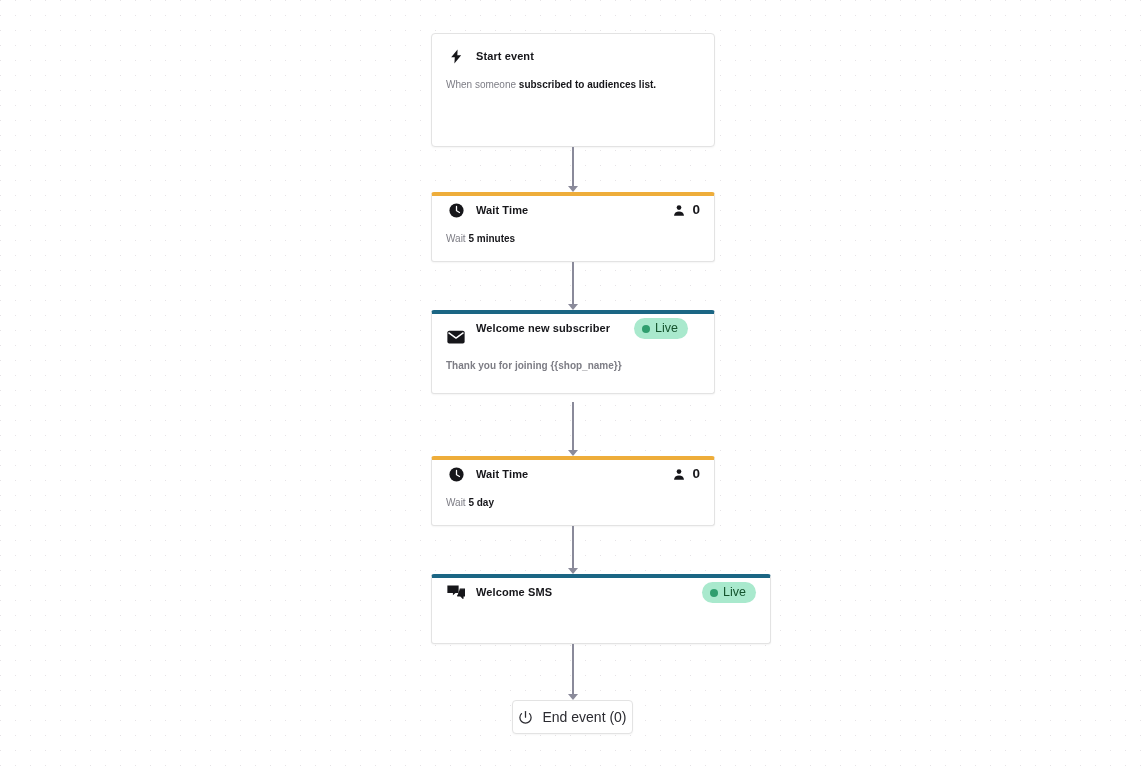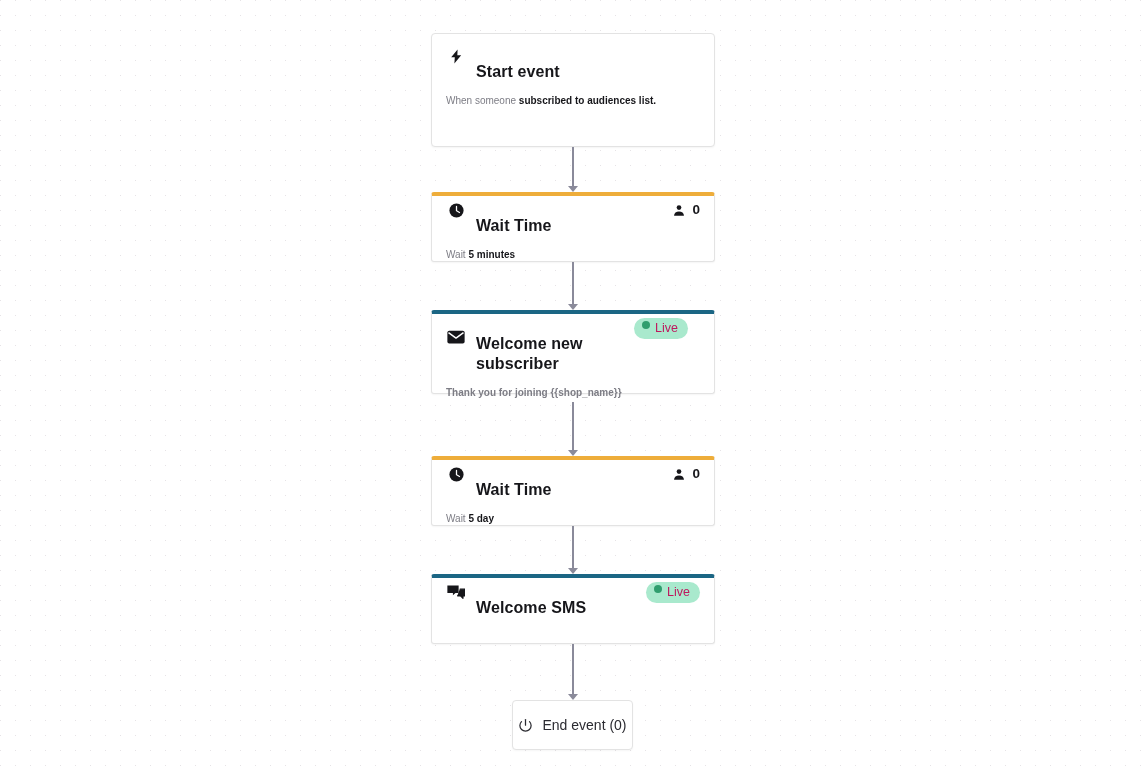--- a/index.html
+++ b/index.html
@@ -58,27 +58,26 @@
     height: 20px;
     margin-right: 10px;
     display: flex;
     align-items: center;
     justify-content: center;
     color: #16161a;
   }
   .node-icon svg { display: block; }
 
   .node-title {
-    font-size: 16px;
+    font-size: 11px;
     font-weight: bold;
     color: #16161a;
     line-height: 20px;
     letter-spacing: 0.1px;
     flex: 1 1 auto;
-    margin-top: 16px;
   }
   .node-title.wrap {
     max-width: 150px;
   }
 
   .node-body {
     padding: 9px 14px 13px 14px;
     font-size: 10px;
     color: #7d7d85;
     line-height: 20px;
@@ -102,24 +101,24 @@
     color: #16161a;
     line-height: 20px;
     margin-left: 8px;
   }
   .node-count svg { display: block; }
 
   
   .badge-live {
     flex: 0 0 auto;
     display: inline-flex;
-    align-items: flex-start;
+    align-items: center;
     gap: 5px;
     background: #a9e9cd;
-    color: #be185d;
+    color: #14532d;
     border-radius: 999px;
     padding: 3px 10px 3px 8px;
     font-size: 12.5px;
     line-height: 15px;
     margin-left: 8px;
   }
   .badge-dot {
     width: 8px;
     height: 8px;
     border-radius: 50%;
@@ -266,42 +265,42 @@
     <div class="node-body">
       <span>Wait </span><b>5 day</b>
     </div>
   </div>
 
   <div class="connector" style="left:567px; top:526px; height:48px;">
     <div class="line"></div>
       <div class="arrow"></div>
   </div>
 
-  <div class="node top-teal" style="left:431px; top:574px; width:284px; height:70px;">
+  <div class="node top-teal" style="left:431px; top:574px; width:340px; height:70px;">
     <div class="node-head tight">
       <span class="node-icon">
         <svg width="18" height="17" viewBox="0 0 24 22" fill="currentColor">
           <path d="M0.5 1.5h15v10h-4.2l-3.4 3.3V11.5H0.5z"></path>
           <path d="M17 6.5h6.5v9h-2.2v3.2l-3.3-3.2H13.6" stroke="currentColor" stroke-width="1.6" fill="currentColor" stroke-linejoin="round"></path>
         </svg>
       </span>
       <span class="node-title">Welcome SMS</span>
       <span class="badge-live">
         <span class="badge-dot"></span>
         <span>Live</span>
       </span>
     </div>
   </div>
 
   <div class="connector" style="left:567px; top:644px; height:56px;">
     <div class="line"></div>
       <div class="arrow"></div>
   </div>
 
-  <div class="end-event" style="left:512px; top:700px; width:121px; height:50px;">
+  <div class="end-event" style="left:512px; top:700px; width:121px; height:34px;">
     <span>
       <svg width="15" height="15" viewBox="0 0 24 24" fill="none" stroke="#2b2b31" stroke-width="2" stroke-linecap="round">
         <path d="M12 2.5v9"></path>
         <path d="M18.4 5.8a9 9 0 1 1-12.8 0"></path>
       </svg>
     </span>
     <span>End event (0)</span>
   </div>
 
 </div>

